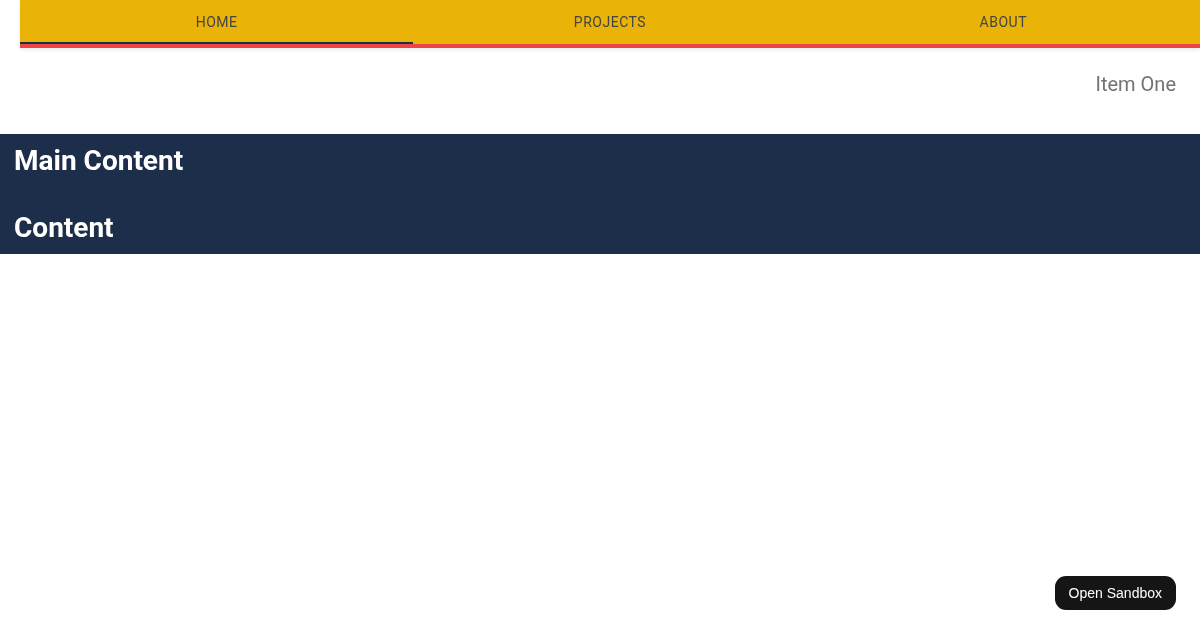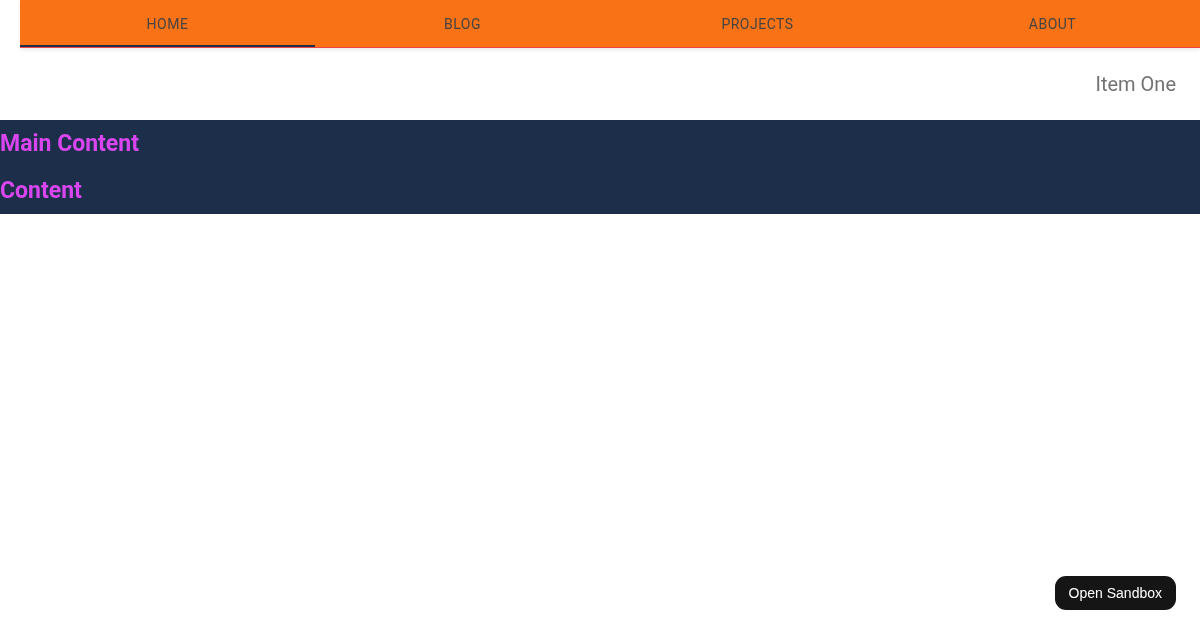--- a/index.html
+++ b/index.html
@@ -9,22 +9,22 @@
       margin: 0;
       padding: 0;
       font-family: -apple-system, BlinkMacSystemFont, "Segoe UI", Roboto, Helvetica, Arial, sans-serif;
       width: 1200px;
       height: 630px;
       background: #ffffff;
       position: relative;
     }
     .tab-bar {
       display: flex;
-      background: #f97316;
-      border-bottom: 1px solid #ef4444;
+      background: #eab308;
+      border-bottom: 4px solid #ef4444;
       box-shadow: 0 2px 4px rgba(0,0,0,0.08);
       height: 48px;
       margin-left: 20px;
     }
     .tab {
       flex: 1;
       display: flex;
       align-items: center;
       justify-content: center;
       font-size: 14px;
@@ -47,48 +47,45 @@
       padding: 24px;
       font-size: 20px;
       color: #737373;
       text-align: right;
     }
     .dark-section {
       background: #1d2e4a;
       width: 100%;
     }
     .section-heading {
-      margin: 0;
+      margin: 14px;
       padding: 10px 0 10px 0;
-      font-size: 23px;
+      font-size: 28px;
       font-weight: 700;
-      color: #d946ef;
+      color: #ffffff;
     }
     .sandbox-btn {
       position: absolute;
       right: 24px;
       bottom: 20px;
       background: #151515;
       color: #ffffff;
       font-size: 14px;
       padding: 9px 14px;
       border-radius: 11px;
       cursor: pointer;
       border: none;
     }
   </style>
 </head>
 <body>
 
 <nav class="tab-bar">
   <div class="tab selected">
     <span>HOME</span>
-  </div>
-  <div class="tab">
-    <span>BLOG</span>
   </div>
   <div class="tab">
     <span>PROJECTS</span>
   </div>
   <div class="tab">
     <span>ABOUT</span>
   </div>
 </nav>
 
 <div class="tab-panel">

